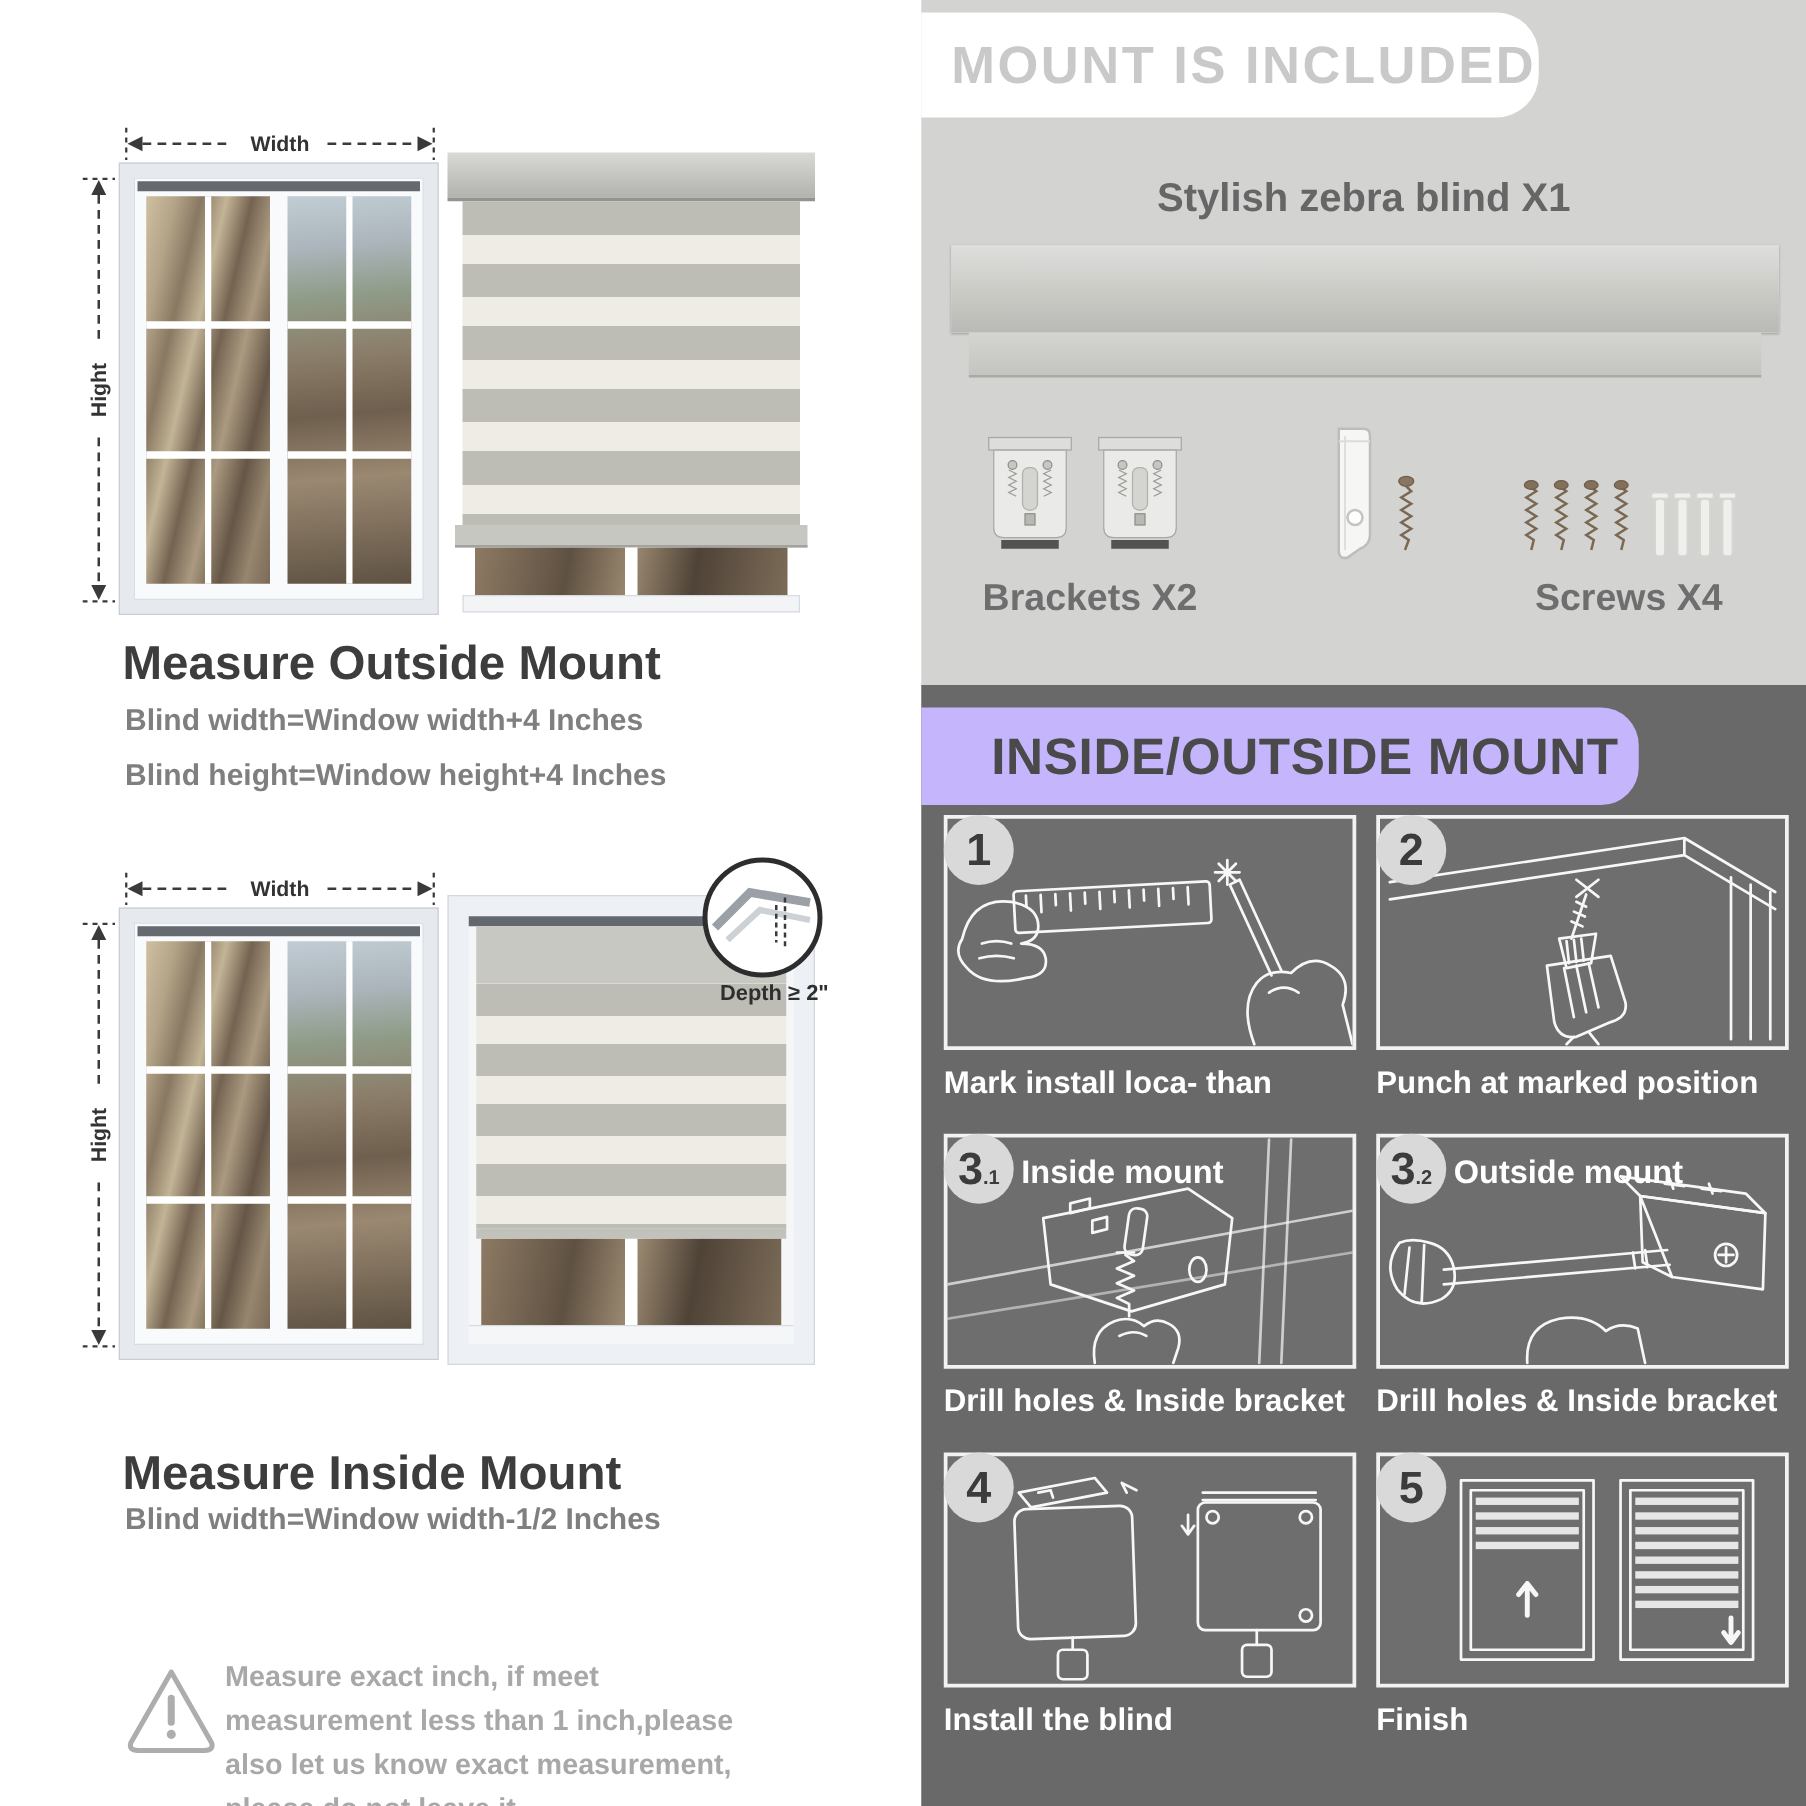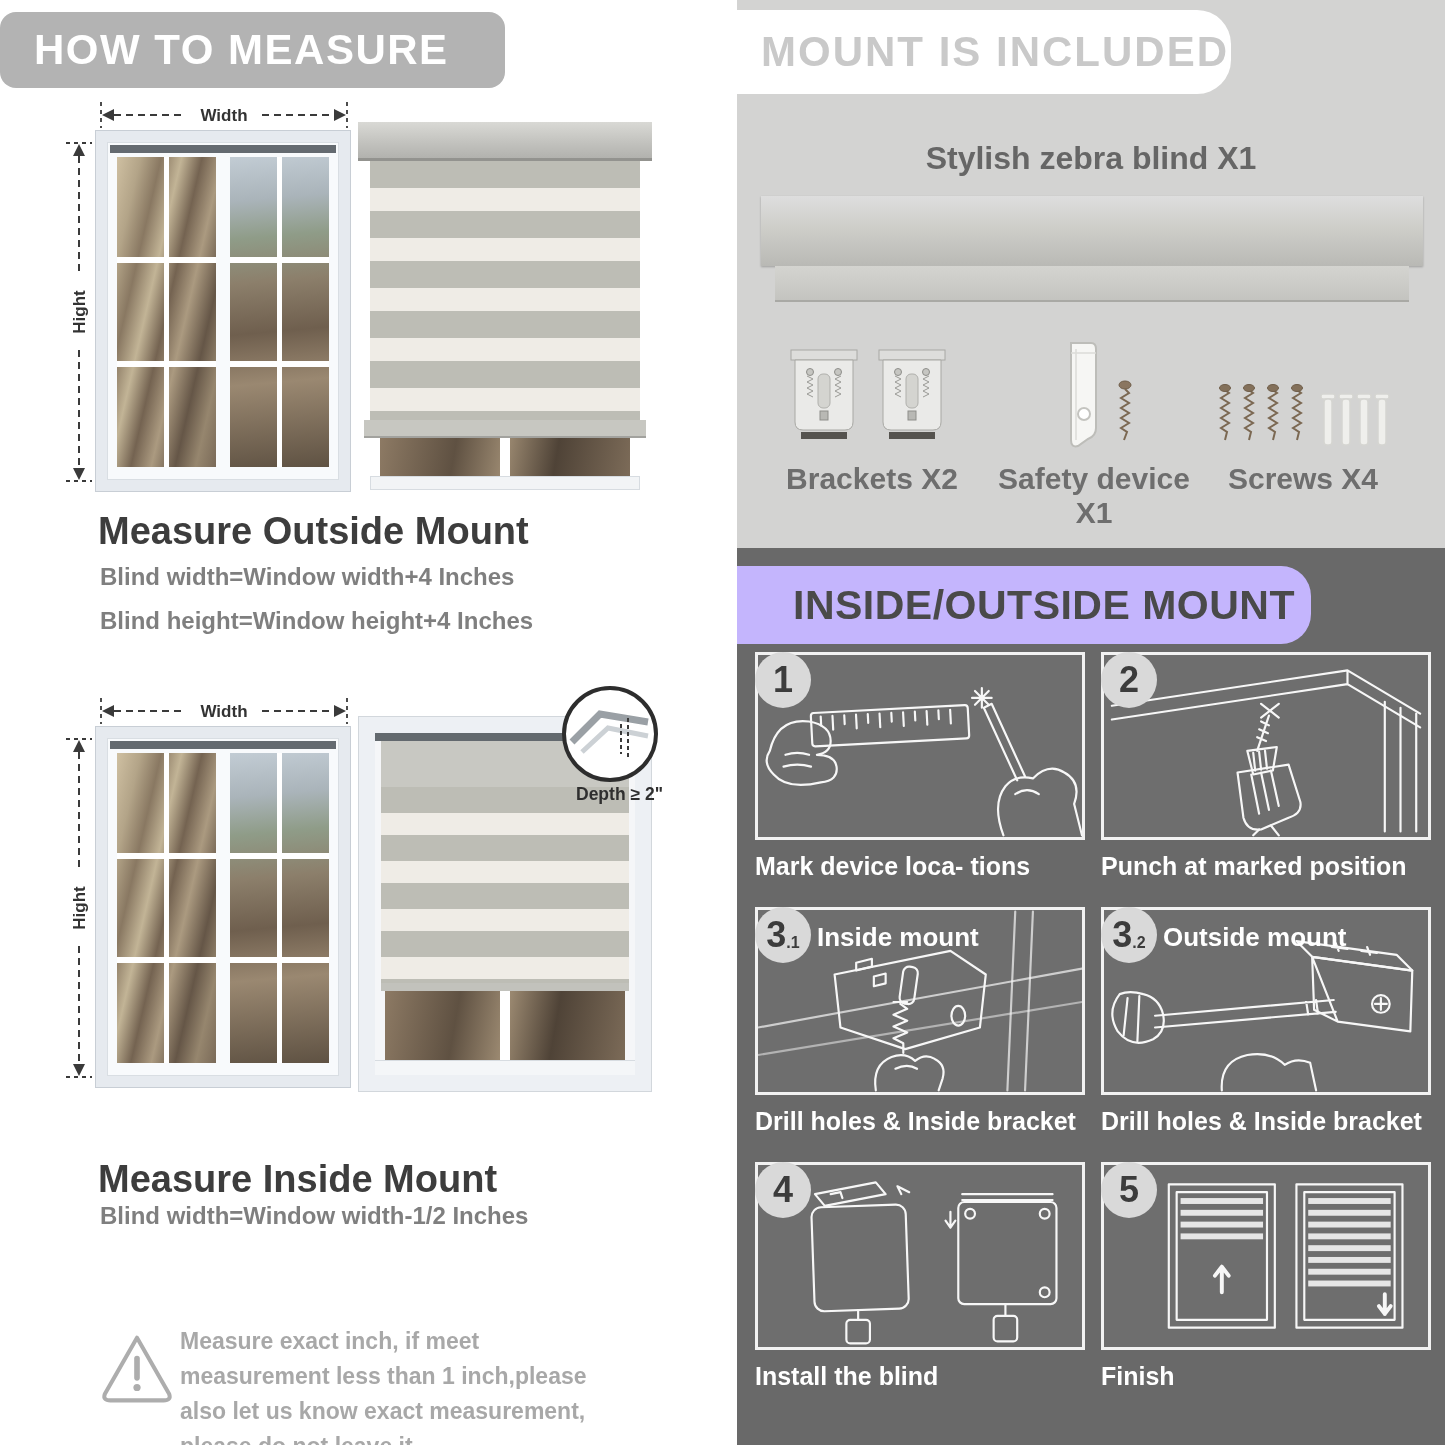--- a/index.html
+++ b/index.html
@@ -103,23 +103,20 @@
   .step-title{position:absolute;left:59px;top:12px;font-size:26px;font-weight:bold;color:#fff;z-index:2;}
   .step-art{position:absolute;left:0;top:0;width:100%;height:100%;}
   .art{stroke:#fff;stroke-width:2.2;fill:none;stroke-linecap:round;stroke-linejoin:round;opacity:.95;}
   .dimtxt{font-family:"Liberation Sans",sans-serif;font-size:17px;font-weight:bold;fill:#333;}
 </style>
 </head>
 <body>
 
 <div id="canvas">
 
-  <div class="abs howto-bar">
-    <span>HOW TO MEASURE</span>
-  </div>
 
   <svg class="abs dim-h f1" viewBox="0 0 252 26">
     <path d="M3 0 V26 M249 0 V26" stroke="#3a3a3a" stroke-width="1.8" stroke-dasharray="4 4" fill="none"></path>
     <path d="M16 13 H88 M164 13 H236" stroke="#3a3a3a" stroke-width="2" stroke-dasharray="7 5" fill="none"></path>
     <path d="M4 13 L16 7 V19 Z M248 13 L236 7 V19 Z" fill="#3a3a3a"></path>
     <text class="dimtxt" x="126" y="19" text-anchor="middle">Width</text>
   </svg>
 
   <svg class="abs dim-v f1" viewBox="0 0 26 344">
     <path d="M0 3 H26 M0 341 H26" stroke="#3a3a3a" stroke-width="1.8" stroke-dasharray="4 4" fill="none"></path>
@@ -264,21 +261,20 @@
         <rect x="124" y="12" width="14" height="5" rx="2"></rect>
           <rect x="127" y="17" width="8" height="46" rx="3"></rect>
         <rect x="142" y="12" width="14" height="5" rx="2"></rect>
           <rect x="145" y="17" width="8" height="46" rx="3"></rect>
         <rect x="160" y="12" width="14" height="5" rx="2"></rect>
           <rect x="163" y="17" width="8" height="46" rx="3"></rect>
       </g>
     </svg>
 
     <div class="hw-label lbl-brackets">Brackets X2</div>
-    <div class="hw-label lbl-safety">Safety device X1</div>
     <div class="hw-label lbl-screws">Screws X4</div>
   </div>
 
   <div class="abs panel-dark">
     <div class="mount-header">
       <span>INSIDE/OUTSIDE MOUNT</span>
     </div>
 
     <div class="steps">
 
@@ -293,21 +289,21 @@
               <path d="M65 56 v9 M77 56 v14 M89 56 v9 M101 56 v14 M113 56 v9 M125 56 v14 M137 56 v9 M149 56 v14 M161 56 v9 M173 56 v14 M185 56 v9 M197 56 v14"></path>
             </g>
             <path d="M228 32 v20 M218 42 h20 M221 35 l14 14 M235 35 l-14 14"></path>
             <path d="M230 52 L264 126 M238 48 L272 122 M230 52 L238 48"></path>
             <path d="M12 96 Q20 62 52 66 Q74 70 74 86 Q74 98 60 100 Q78 100 80 112 Q82 126 64 128 Q30 136 16 120 Q4 108 12 96 Z"></path>
             <path d="M28 100 Q40 96 52 100 M26 112 Q40 108 54 112"></path>
             <path d="M250 182 Q238 150 252 132 Q262 120 280 124 Q296 108 312 118 Q330 128 322 150 L330 182"></path>
             <path d="M262 140 Q274 132 286 140"></path>
           </svg>
         </div>
-        <div class="step-caption">Mark device loca- tions</div>
+        <div class="step-caption">Mark install loca- than</div>
       </div>
 
       <div class="step">
         <div class="step-panel">
           <div class="badge">
               <span class="num">2</span>
             </div>
           <svg class="step-art art" viewBox="0 0 330 182">
             <path d="M8 50 L248 14 L322 58 M8 64 L248 28 L322 72 M248 14 V28"></path>
             <path d="M286 46 V178 M302 52 V178 M318 58 V178"></path>

